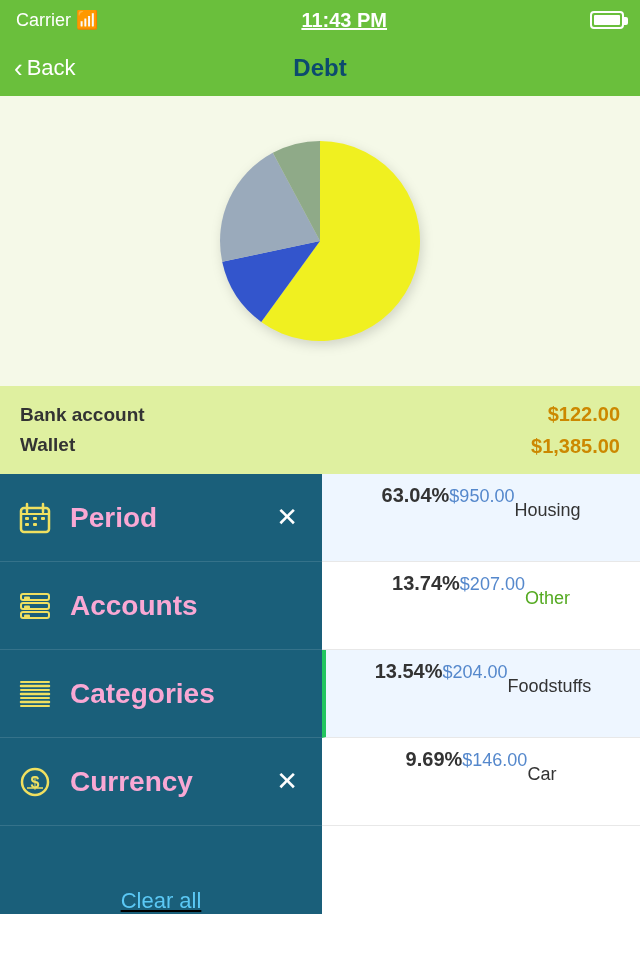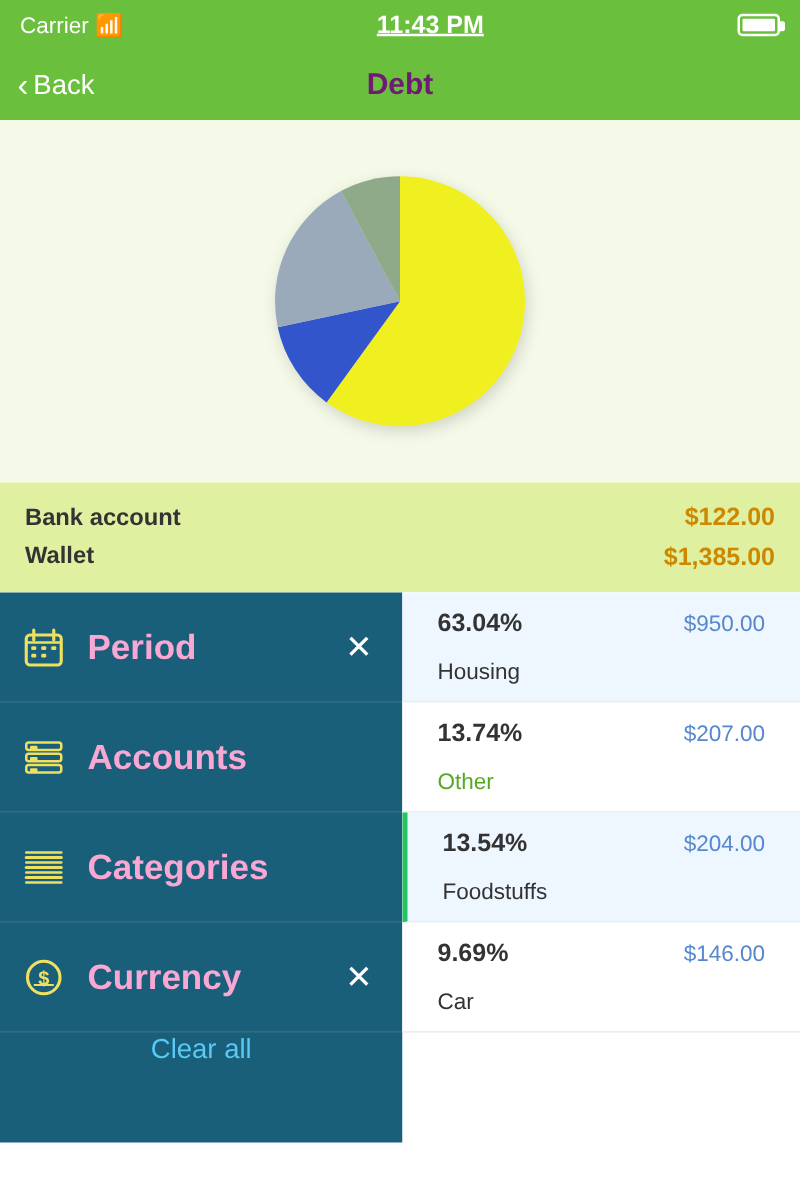--- a/index.html
+++ b/index.html
@@ -39,21 +39,21 @@
       position: relative;
       padding: 0 16px;
     }
     .nav-back {
       position: absolute; left: 14px;
       display: flex; align-items: center;
       color: white; font-size: 22px; font-weight: 400;
       cursor: pointer;
     }
     .nav-back .chevron { font-size: 26px; margin-right: 4px; }
-    .nav-title { color: #701a75; font-size: 24px; font-weight: 700; }
+    .nav-title { color: #0c4a6e; font-size: 24px; font-weight: 700; }
 
     
     .chart-area {
       background: #f5f9e8;
       height: 290px;
       display: flex;
       align-items: center;
       justify-content: center;
     }
 
@@ -99,39 +99,40 @@
     }
     .filter-label {
       color: #f9a8d4; font-size: 28px; font-weight: 700;
       flex: 1;
     }
     .filter-clear {
       color: white; font-size: 26px; font-weight: 300;
       cursor: pointer; padding: 8px;
     }
     .clear-all-btn {
-      display: flex; align-items: flex-start; justify-content: center;
+      display: flex; align-items: flex-end; justify-content: center;
       height: 88px;
       cursor: pointer;
+      text-decoration: underline;
     }
     .clear-all-btn span {
       color: #5bc8f5; font-size: 22px; font-weight: 500;
     }
 
     
     .data-panel {
       flex: 1;
       background: #fff;
     }
     .data-item {
       padding: 10px 28px;
       border-bottom: 1px solid #e8e8e8;
       min-height: 88px;
       display: flex;
-      flex-direction: column;
+      flex-direction: row;
       justify-content: center;
     }
     .data-item:nth-child(odd) { background: #eef6ff; }
     .data-item:nth-child(even) { background: #ffffff; }
     .data-item.blue-left { border-left: 4px solid #22c55e; }
     .data-row-top {
       display: flex; justify-content: space-between; align-items: baseline;
     }
     .data-percent { font-size: 20px; font-weight: 600; color: #333; }
     .data-amount { font-size: 18px; color: #5588cc; font-weight: 500; }

